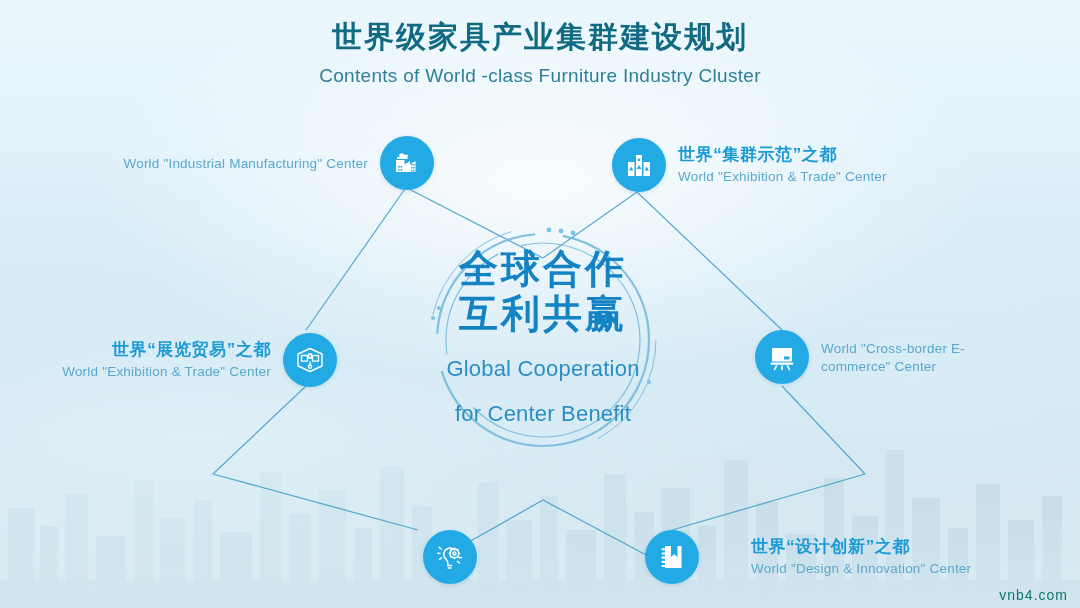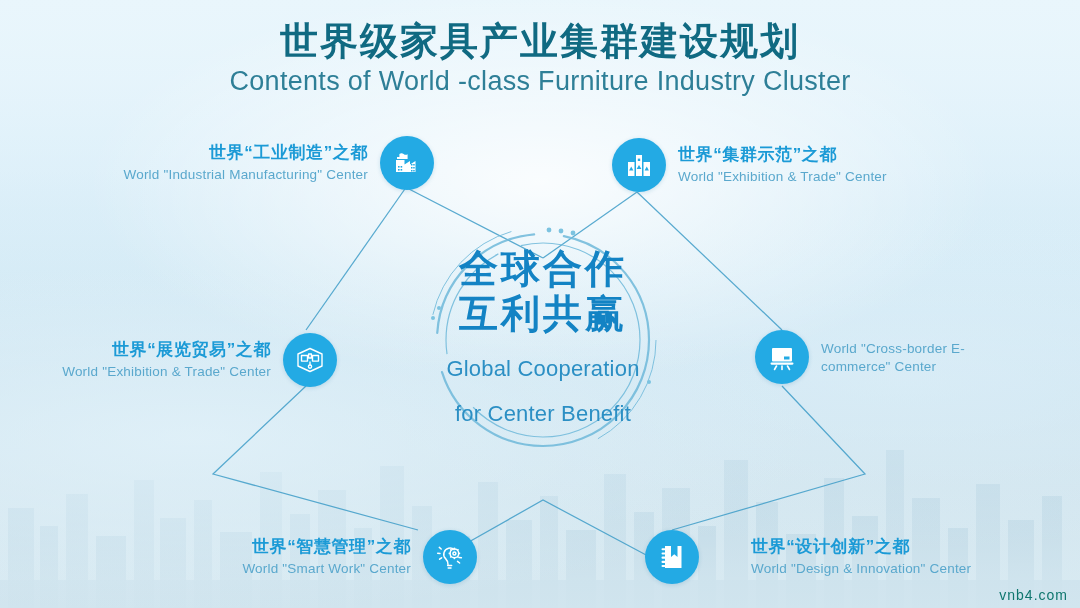--- a/index.html
+++ b/index.html
@@ -17,22 +17,22 @@
   .bg-city svg{display:block;width:100%;height:100%;}
   .bg-fog{position:absolute;inset:0;
     background:
       radial-gradient(ellipse 60% 46% at 50% 30%, rgba(255,255,255,.85), rgba(255,255,255,0) 70%),
       radial-gradient(ellipse 80% 40% at 18% 72%, rgba(226,242,250,.80), rgba(226,242,250,0) 72%),
       radial-gradient(ellipse 70% 38% at 84% 62%, rgba(222,240,250,.55), rgba(222,240,250,0) 75%),
       linear-gradient(180deg, rgba(233,246,252,.95) 0%, rgba(225,240,249,.35) 34%, rgba(214,233,243,.25) 66%, rgba(219,236,244,.55) 100%);}
 
   
   .header{position:absolute;left:0;right:0;top:18px;text-align:center;}
-  .title-cn{font-size:38px;font-weight:bold;color:#106a82;letter-spacing:2px;line-height:1.25;}
-  .title-en{font-size:27px;color:#2e7f97;letter-spacing:.3px;}
+  .title-cn{font-size:30px;font-weight:bold;color:#106a82;letter-spacing:2px;line-height:1.25;}
+  .title-en{font-size:19px;color:#2e7f97;margin-top:9px;letter-spacing:.3px;}
 
   
   .net{position:absolute;inset:0;}
   .net svg{display:block;width:1080px;height:608px;}
 
   
   .center{position:absolute;left:417px;top:242px;width:252px;height:190px;}
   .center .rings{position:absolute;left:-18px;top:-20px;width:288px;height:240px;}
   .center-text{position:absolute;inset:0;display:flex;flex-direction:column;
     align-items:center;justify-content:center;text-align:center;}
@@ -161,21 +161,20 @@
     <div class="center-text">
       <div class="c-cn">全球合作</div>
       <div class="c-cn">互利共赢</div>
       <div class="c-en">Global Cooperation</div>
       <div class="c-en">for Center Benefit</div>
     </div>
   </div>
 
   <div class="node side-left" id="n-tl">
     <div class="lbl">
-      <div class="cn">世界“工业制造”之都</div>
       <div class="en">World  "Industrial Manufacturing"  Center</div>
     </div>
     <div class="circle">
       <svg width="32" height="32" viewBox="0 0 32 32">
         <g fill="#ffffff">
           <path d="M6 12 L6 10 L8.4 10 L8.4 7 Q10.6 5.4 12.6 7 Q14.6 8.6 16.6 7.2 L16.6 12 Z"></path>
           <path d="M5 13 L13.5 13 L13.5 17.5 L19 14 L19 17.5 L24.5 14 L24.5 25 L5 25 Z"></path>
         </g>
         <g fill="#23aae4">
           <rect x="7" y="19" width="1.6" height="1.6"></rect>
@@ -248,24 +247,20 @@
         </g>
         <rect x="18" y="15.5" width="5.5" height="3" fill="#23aae4"></rect>
       </svg>
     </div>
     <div class="lbl">
       <div class="en en-wrap">World  "Cross-border E-commerce"  Center</div>
     </div>
   </div>
 
   <div class="node side-left" id="n-bl">
-    <div class="lbl">
-      <div class="cn">世界“智慧管理”之都</div>
-      <div class="en">World  "Smart Work"  Center</div>
-    </div>
     <div class="circle">
       <svg width="34" height="34" viewBox="0 0 34 34">
         <g fill="none" stroke="#ffffff" stroke-width="1.5" stroke-linecap="round">
           <path d="M15 24.5 Q15 21 12.6 18.6 Q10 16 11 12.6 Q12 9 15.6 8.2 Q19 7.5 21 9.6"></path>
           <path d="M14.6 25.6 L18.6 25.6"></path>
             <path d="M15.2 28 L18 28"></path>
           <path d="M8.2 9 L6.3 7.4"></path>
             <path d="M7 13.4 L4.7 13.2"></path>
             <path d="M8.6 17.8 L6.6 19.2"></path>
           <path d="M24.5 21.4 L26.6 23"></path>

